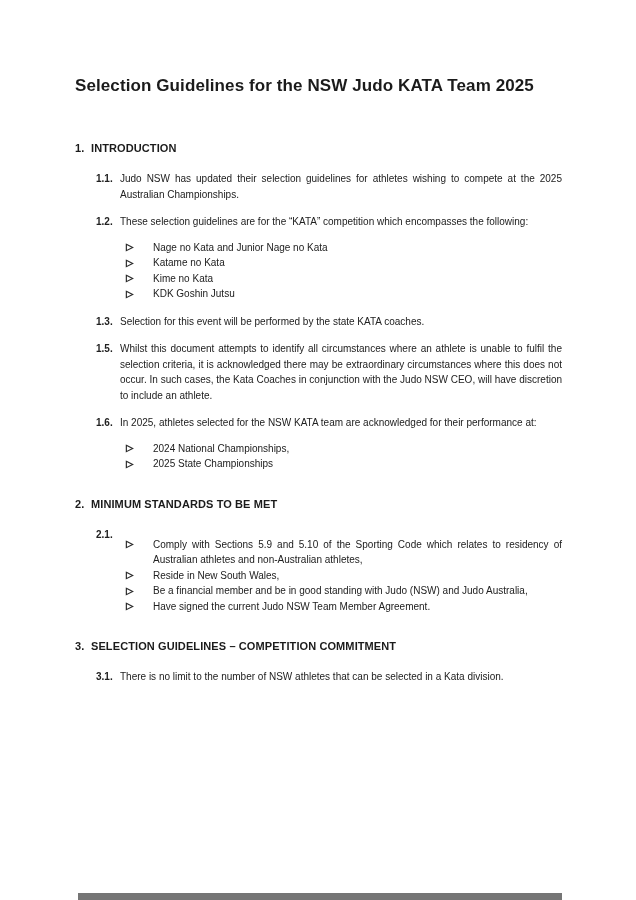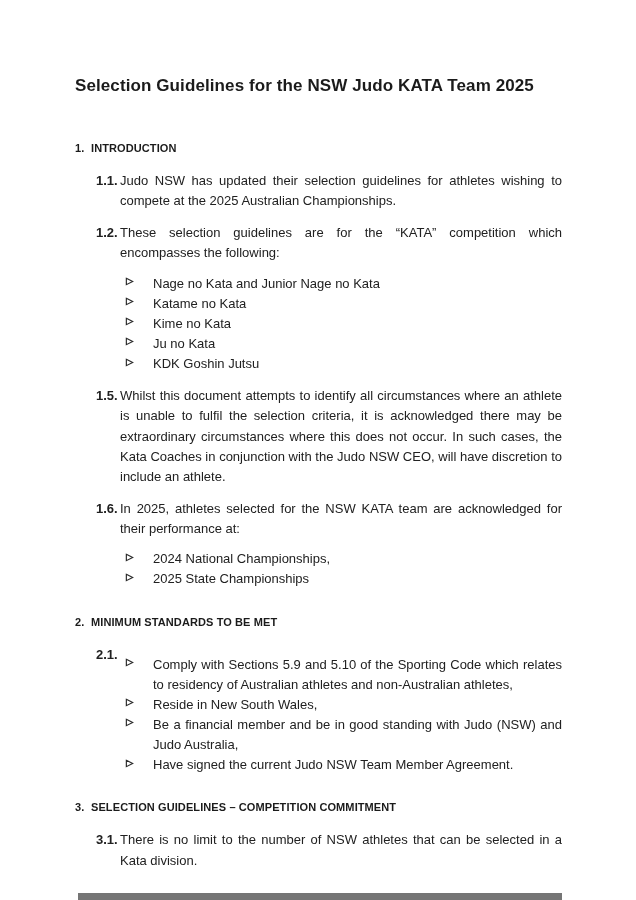--- a/index.html
+++ b/index.html
@@ -29,21 +29,21 @@
     display: flex;
     font-size: 11px;
     font-weight: bold;
     color: #1b1b1b;
     margin-bottom: 17px;
     letter-spacing: 0.1px;
   }
   .sec-num { width: 16px; flex: none; }
   .item {
     display: flex;
-    font-size: 13px;
+    font-size: 10px;
     line-height: 1.55;
     margin-bottom: 12px;
   }
   .item-num {
     font-weight: bold;
     flex: none;
     width: 24px;
     margin-left: 21px;
   }
   .item-body { flex: 1; min-width: 0; }
@@ -111,32 +111,32 @@
           <li>
             <svg class="bullet-icon" viewBox="0 0 10 10">
                 <path d="M1.5 1.5 L8.5 5 L1.5 8.5 Z" fill="none" stroke="#2b2b2b" stroke-width="1.3"></path>
               </svg>
             <span class="bullet-text">Kime no Kata</span>
           </li>
           <li>
             <svg class="bullet-icon" viewBox="0 0 10 10">
                 <path d="M1.5 1.5 L8.5 5 L1.5 8.5 Z" fill="none" stroke="#2b2b2b" stroke-width="1.3"></path>
               </svg>
-            <span class="bullet-text">Ju no Kata</span>
-          </li>
-          <li>
-            <svg class="bullet-icon" viewBox="0 0 10 10">
-                <path d="M1.5 1.5 L8.5 5 L1.5 8.5 Z" fill="none" stroke="#2b2b2b" stroke-width="1.3"></path>
-              </svg>
             <span class="bullet-text">KDK Goshin Jutsu</span>
           </li>
         </ul>
       </div>
     </div>
 
+    <div class="item">
+      <span class="item-num">1.3.</span>
+      <div class="item-body">
+        <div class="item-text">Selection for this event will be performed by the state KATA coaches.</div>
+      </div>
+    </div>
 
 
     <div class="item">
       <span class="item-num">1.5.</span>
       <div class="item-body">
         <div class="item-text">Whilst this document attempts to identify all circumstances where an athlete is unable to fulfil the selection criteria, it is acknowledged there may be extraordinary circumstances where this does not occur. In such cases, the Kata Coaches in conjunction with the Judo NSW CEO, will have discretion to include an athlete.</div>
       </div>
     </div>
 
     <div class="item">

